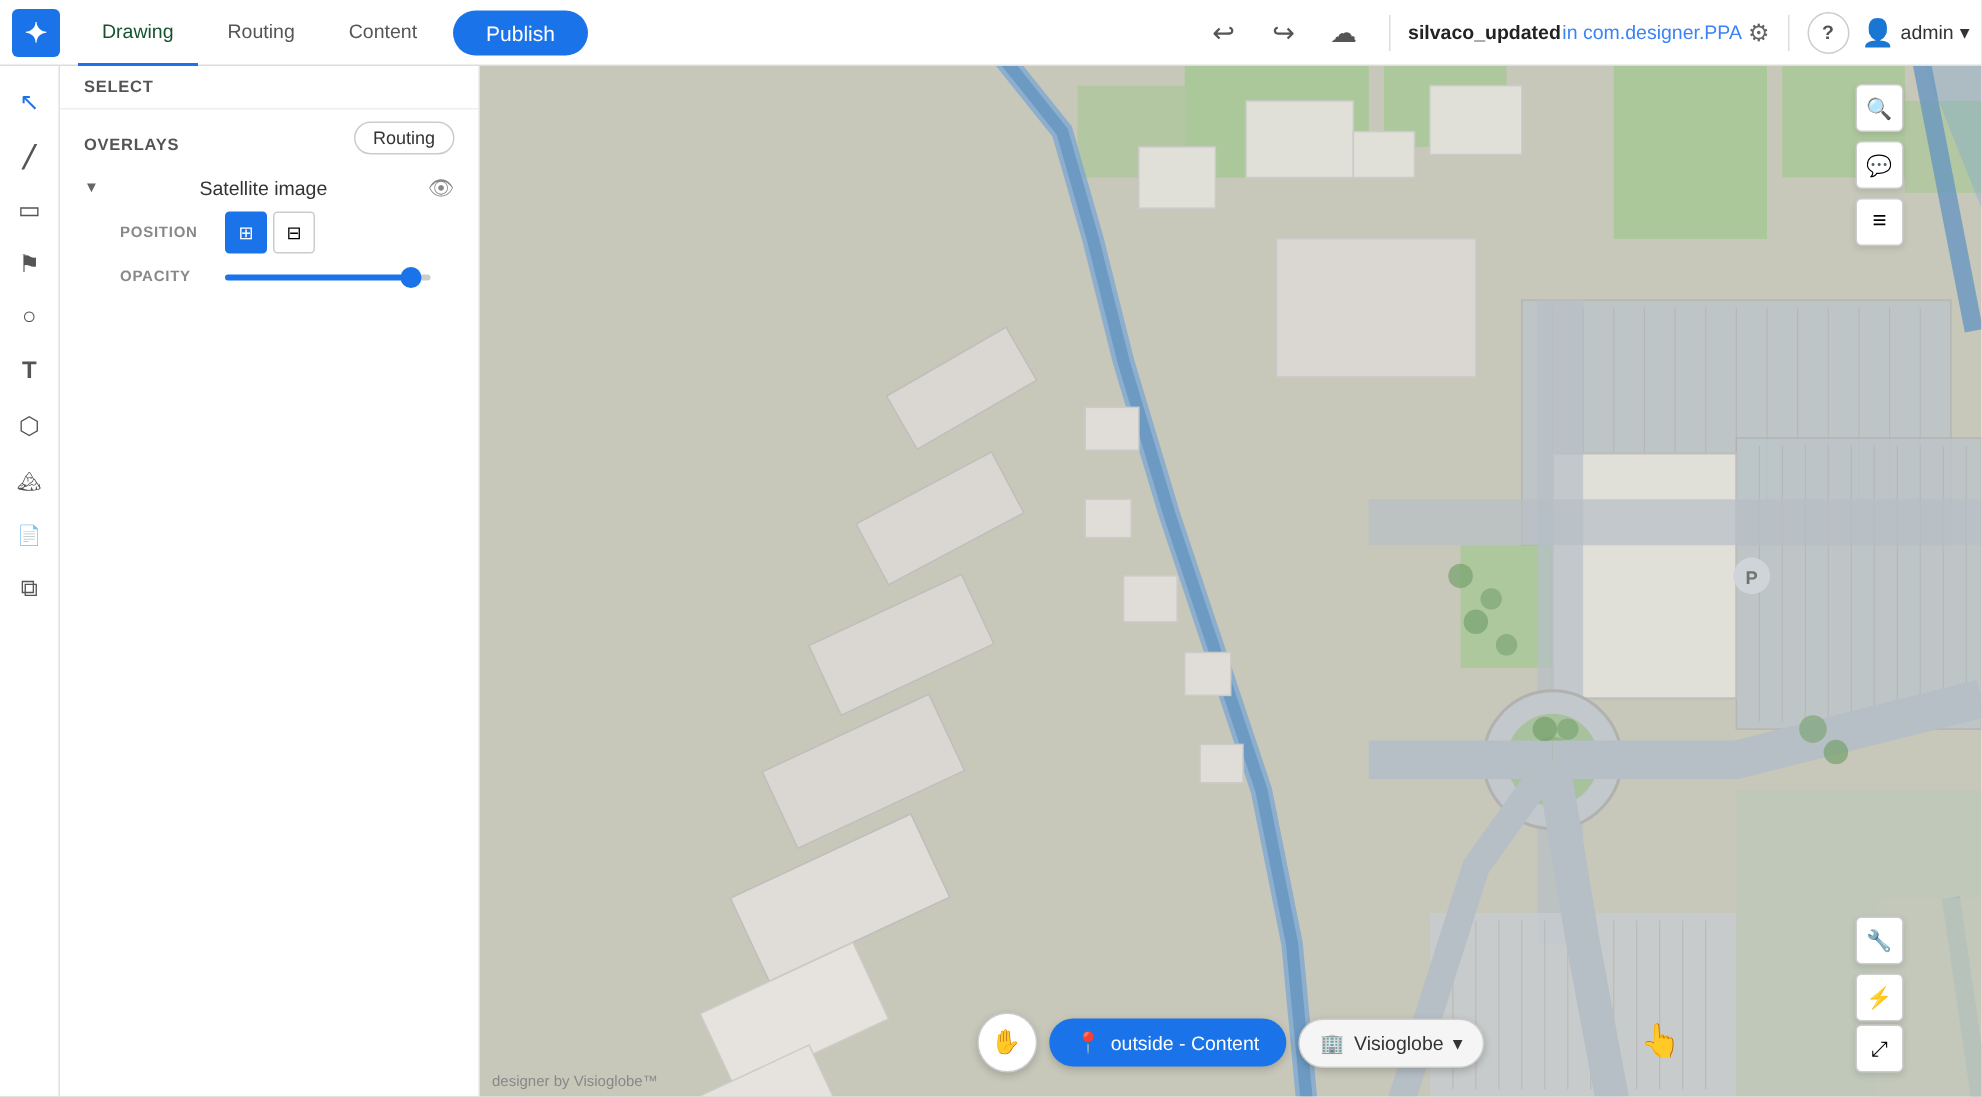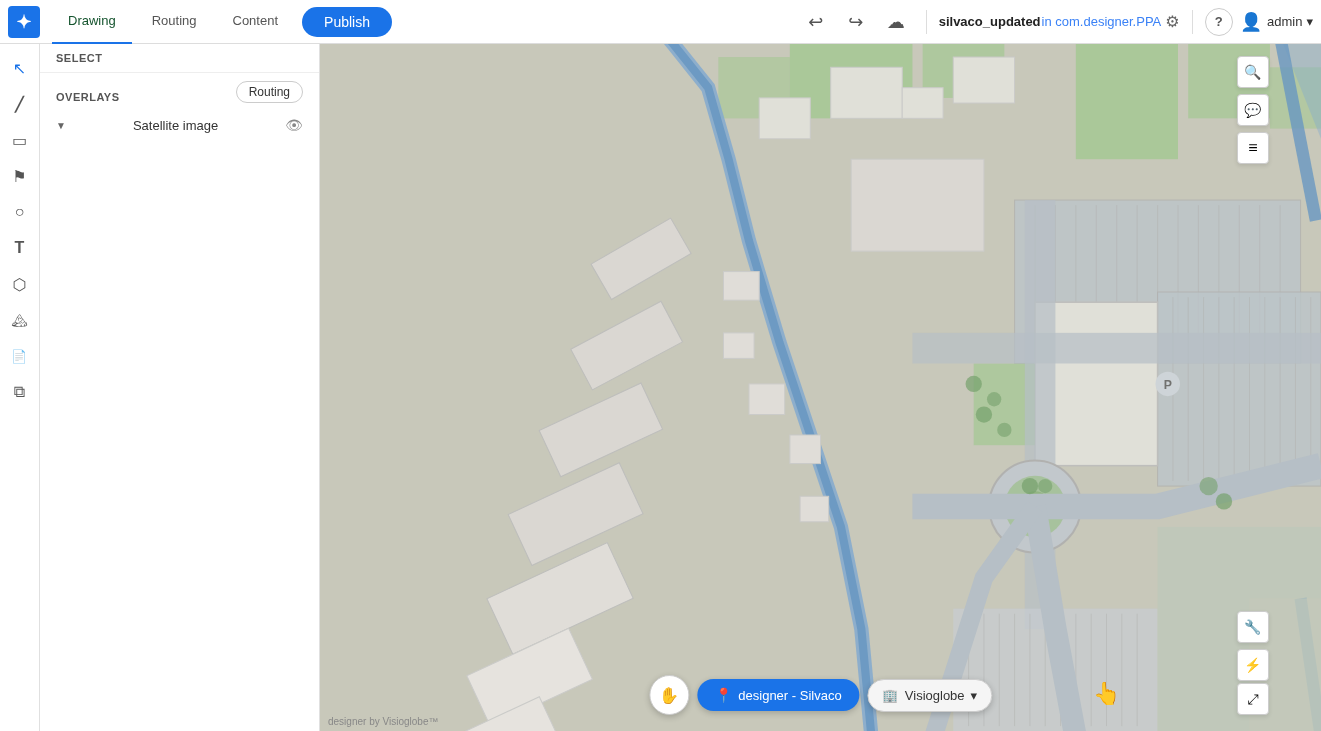--- a/index.html
+++ b/index.html
@@ -229,20 +229,33 @@
       <span class="overlays-title">OVERLAYS</span>
       <button class="manage-btn">Routing</button>
     </div>
 
     <div class="layer-item">
       <div class="layer-header">
         <span class="layer-chevron">▼</span>
         <span class="layer-name">Satellite image</span>
         <span class="layer-eye">👁</span>
       </div>
+      <div class="layer-props">
+        <div class="prop-row">
+          <span class="prop-label">POSITION</span>
+          <div class="prop-controls">
+            <button class="pos-btn active">⊞</button>
+            <button class="pos-btn">⊟</button>
+          </div>
+        </div>
+        <div class="opacity-row">
+          <span class="opacity-label">OPACITY</span>
+          <input type="range" class="opacity-slider" min="0" max="100" value="95" style="">
+        </div>
+      </div>
     </div>
   </div>
 
   <div id="map-area">
     <svg class="map-svg" viewBox="0 0 980 687" preserveAspectRatio="xMidYMid slice" xmlns="http://www.w3.org/2000/svg">
 
       <rect width="980" height="687" fill="#c8c8b8"></rect>
 
       <rect x="460" y="0" width="120" height="80" fill="#8fc87a" opacity="0.7"></rect>
       <rect x="590" y="0" width="80" height="60" fill="#8fc87a" opacity="0.6"></rect>
@@ -368,21 +381,21 @@
     <div class="list-btn-map" style="font-size:16px;">≡</div>
     <div class="wrench-btn-map">🔧</div>
     <div class="bolt-btn-map" style="color:#e53935;">⚡</div>
     <div class="expand-btn">⤢</div>
 
     
     <div id="map-bottom">
       <div class="hand-btn">✋</div>
       <button class="location-pill">
         <span class="location-pill-icon">📍</span>
-        <span>designer - Silvaco</span>
+        <span>outside - Content</span>
       </button>
       <button class="buildings-pill">
         <span class="buildings-pill-icon">🏢</span>
         <span>Visioglobe</span>
         <span>▾</span>
       </button>
     </div>
 
     <span class="powered-text">designer by Visioglobe™</span>
 

